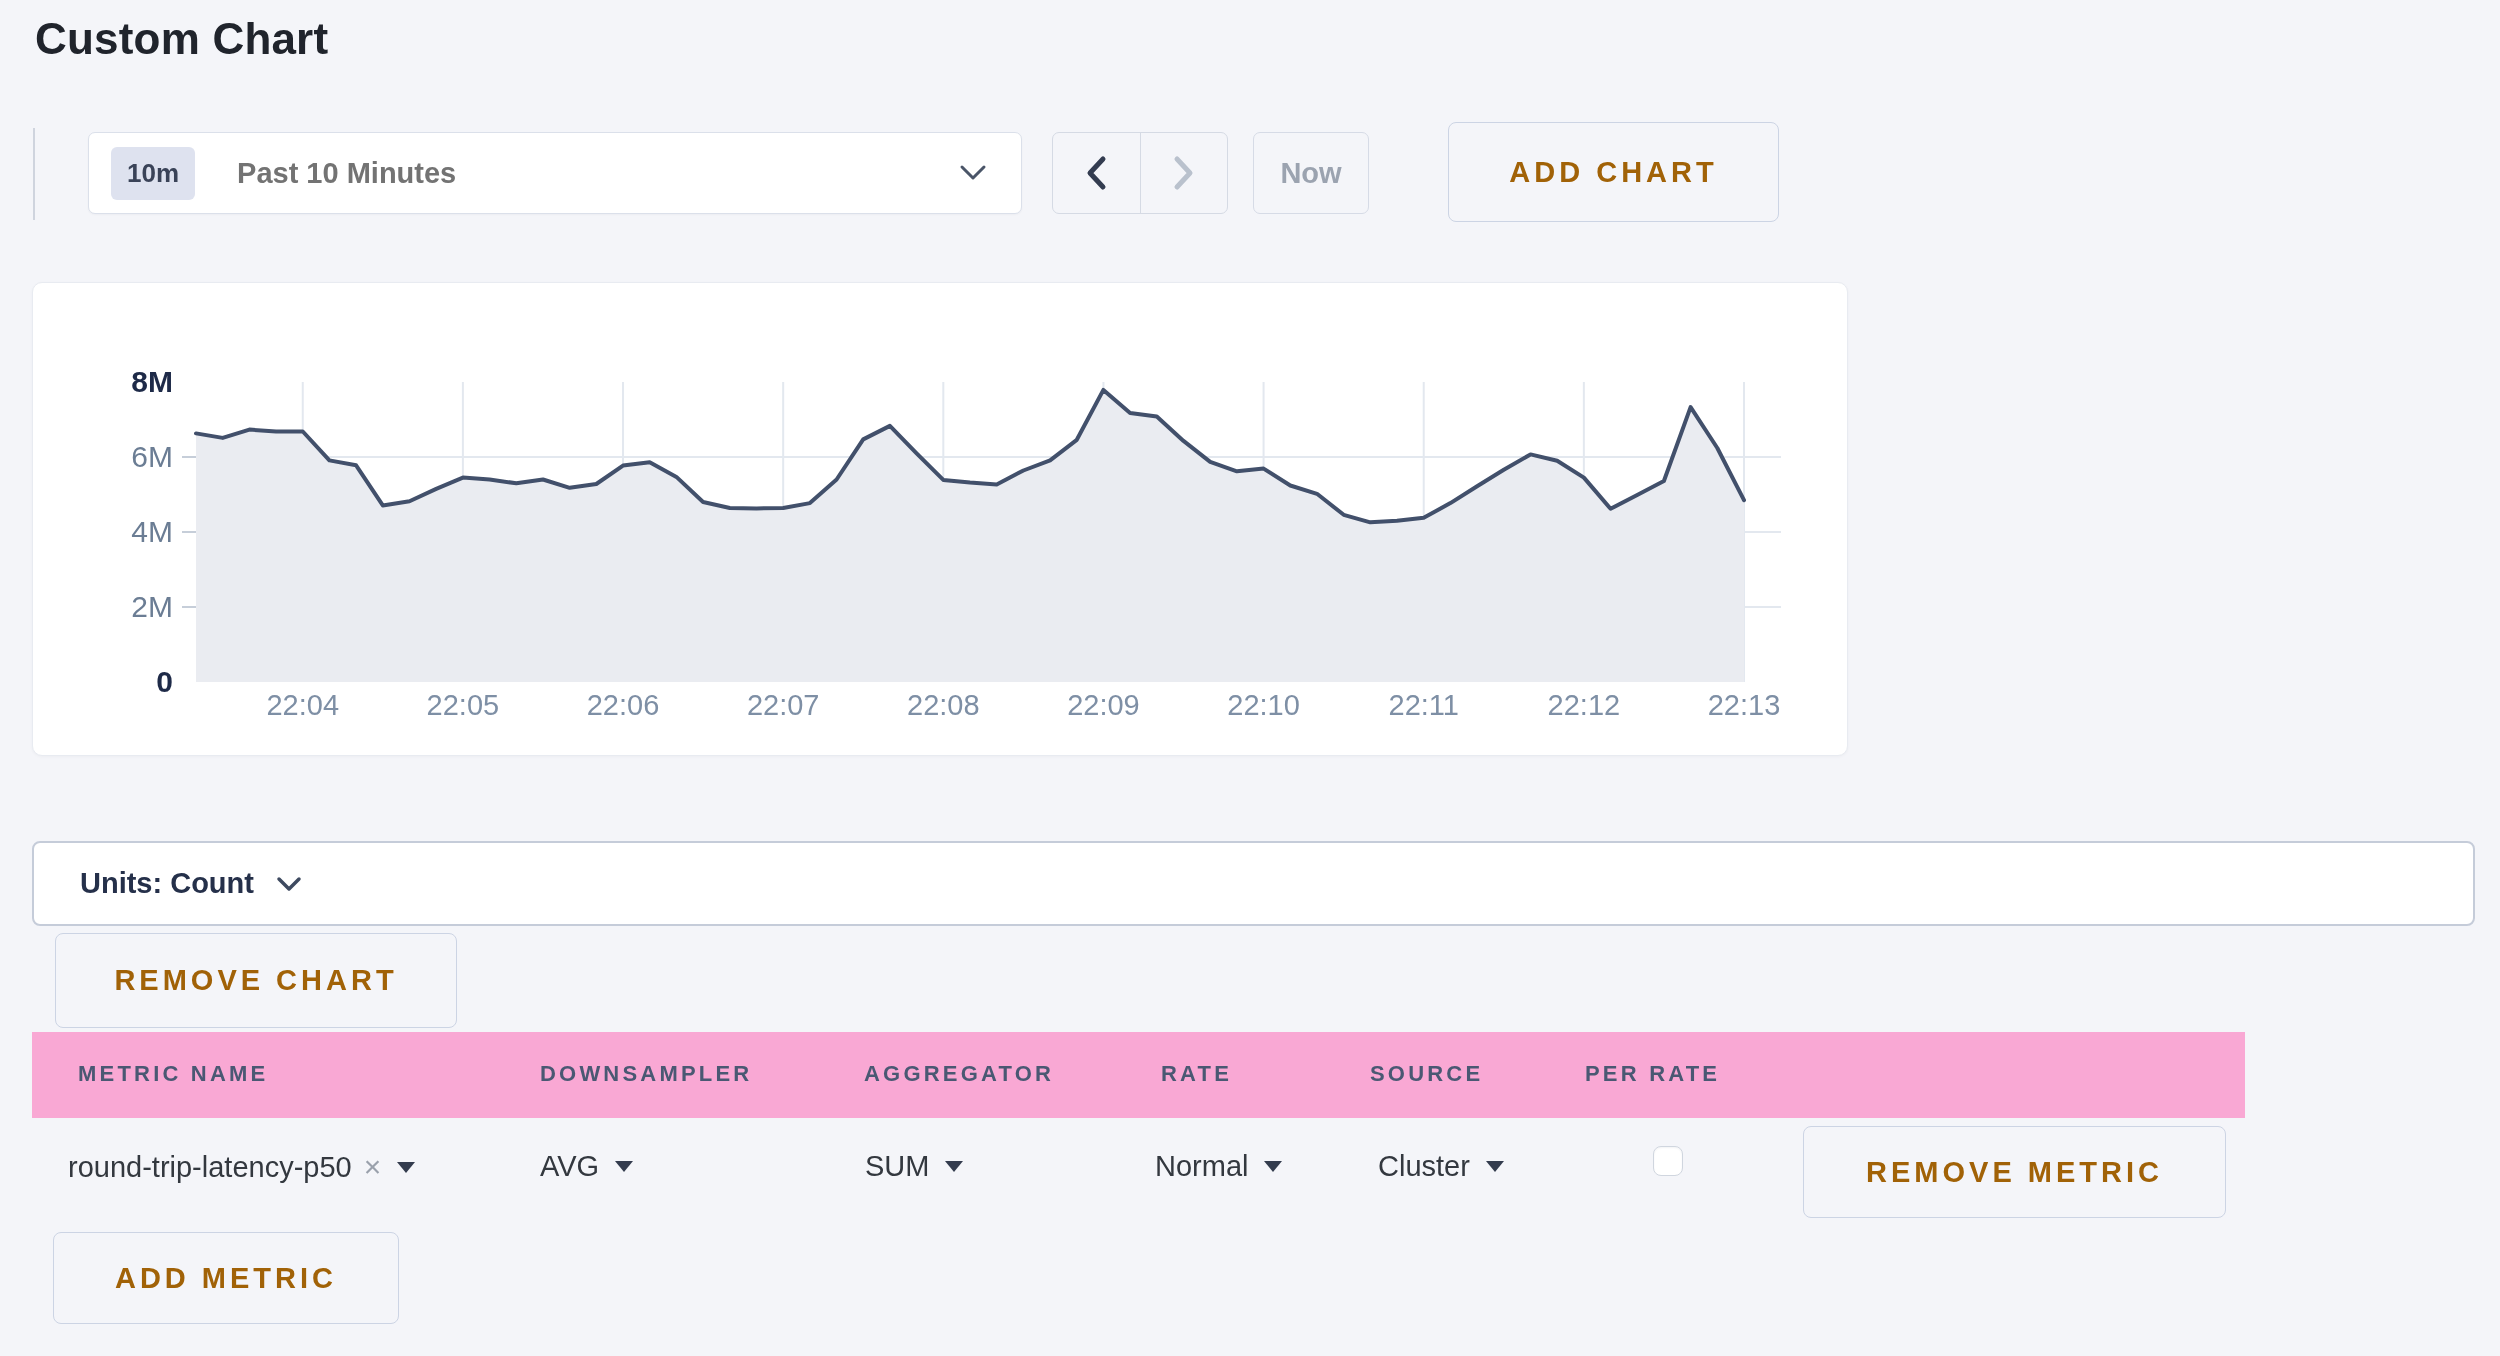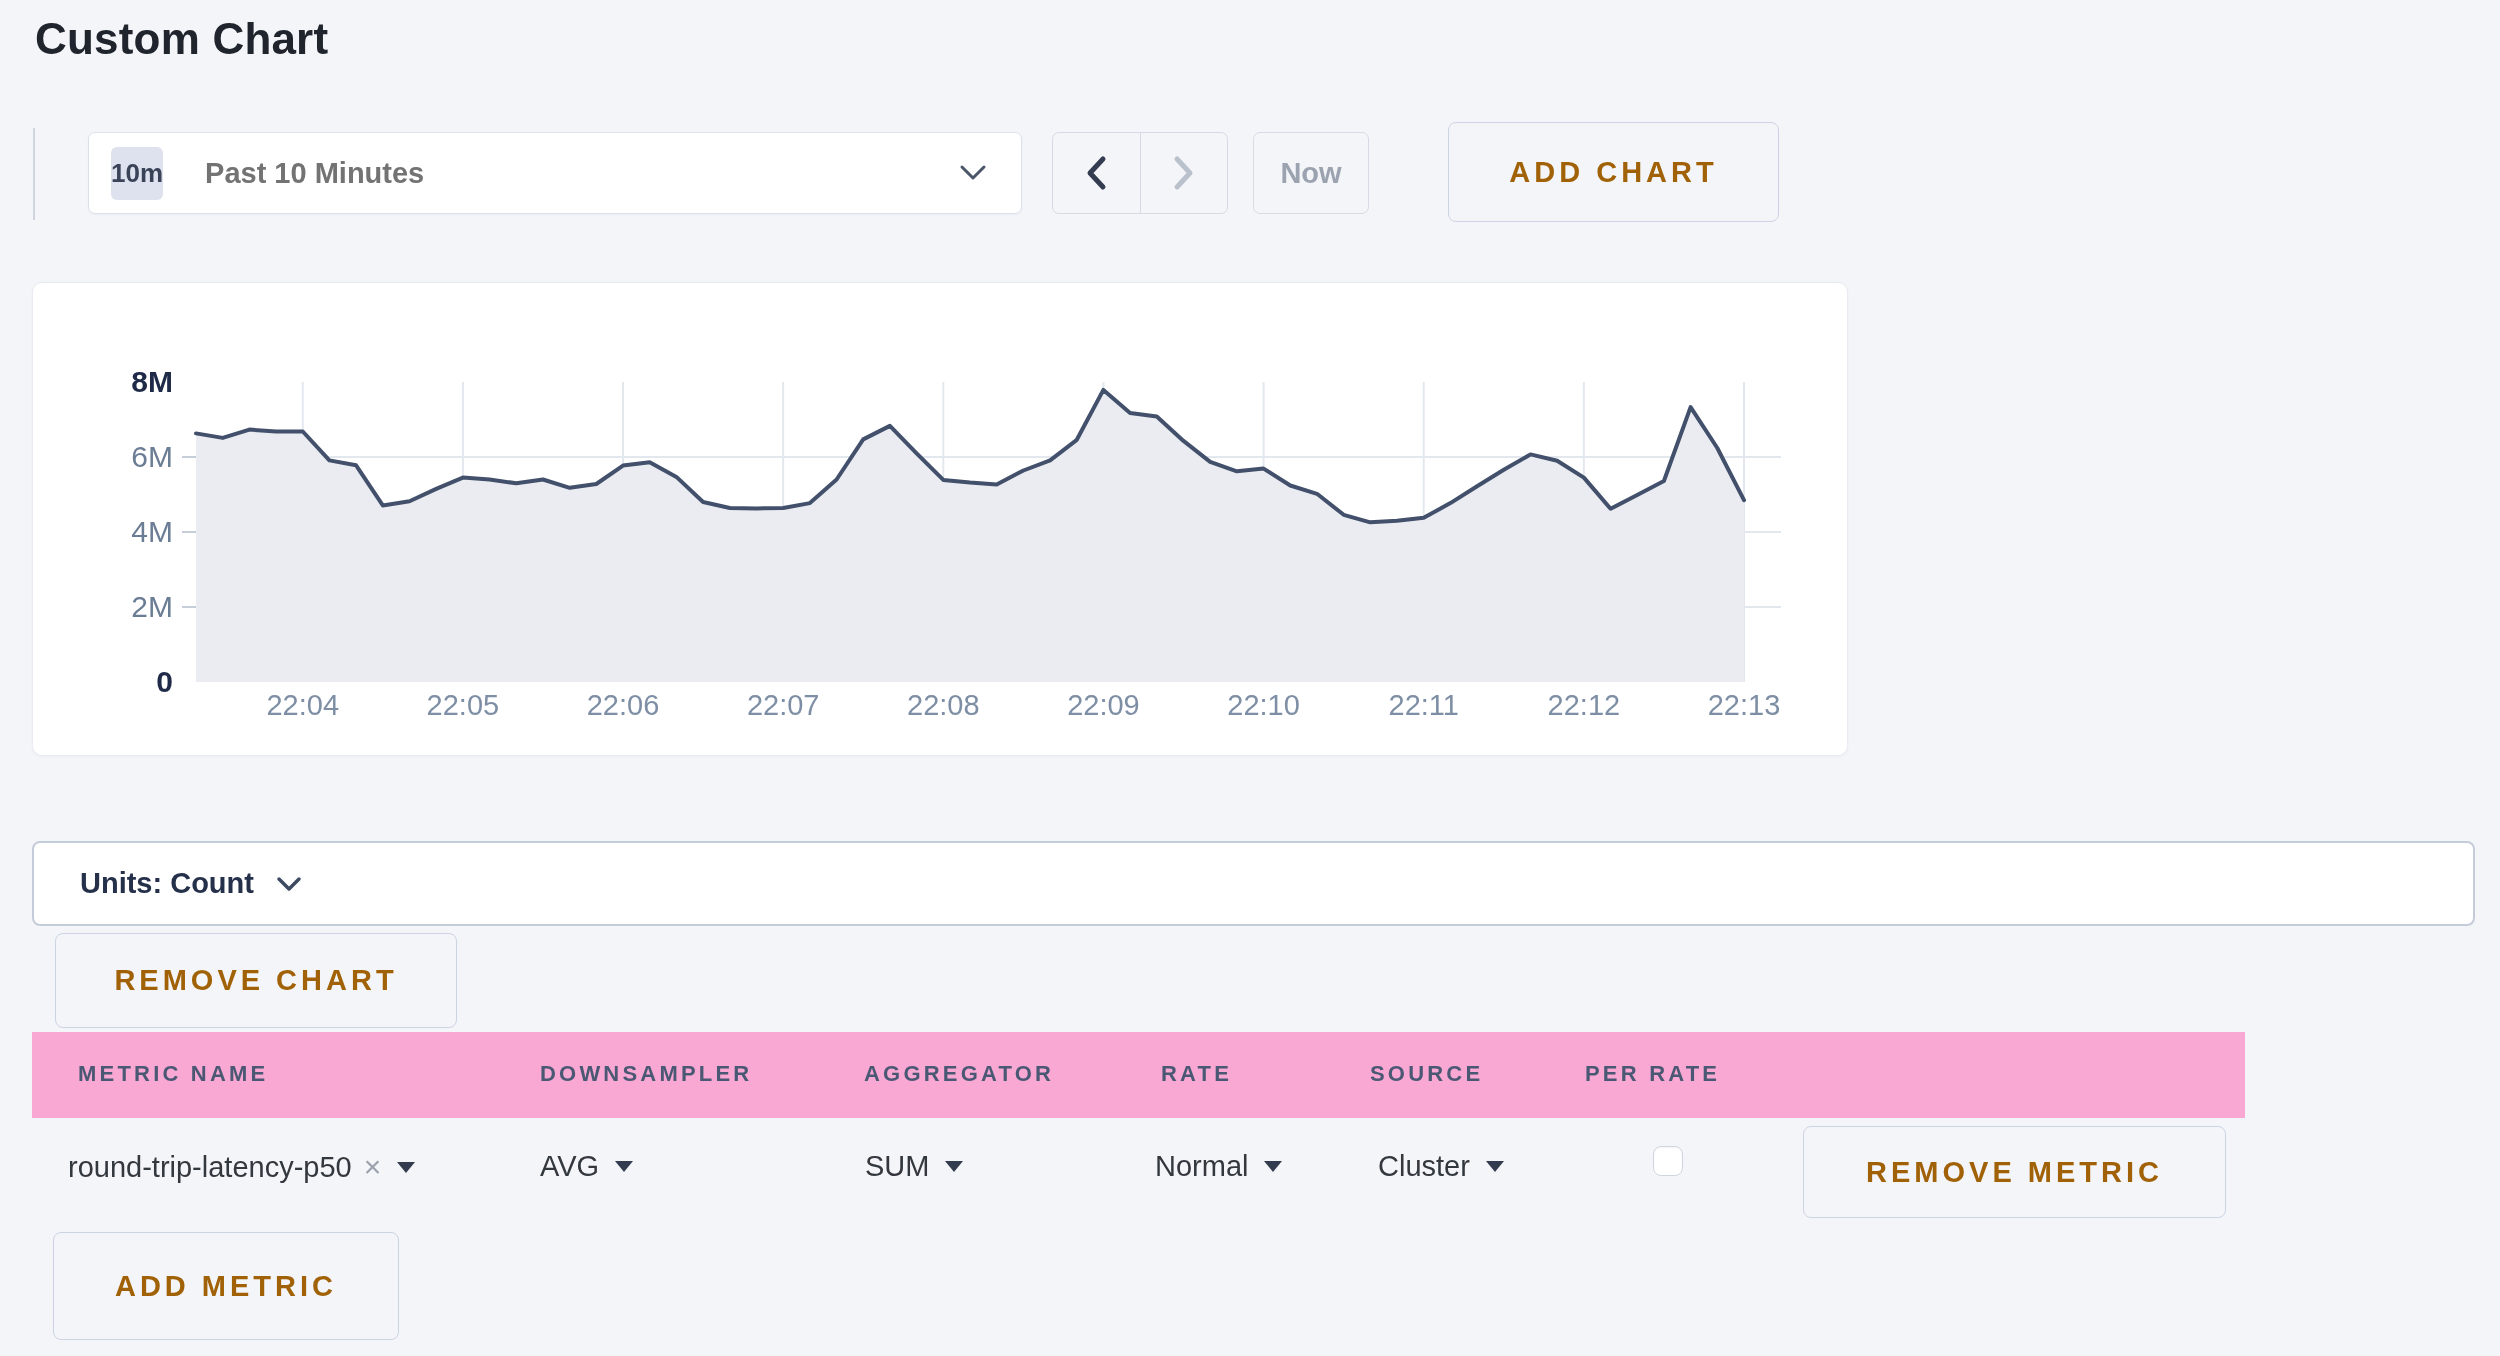--- a/index.html
+++ b/index.html
@@ -26,21 +26,21 @@
   .time-dropdown {
     left:88px; top:132px; width:934px; height:82px;
     background:#ffffff; border:1px solid #dbe0ea; border-radius:7px;
     display:flex; align-items:center; cursor:pointer;
     box-shadow:0 1px 2px rgba(40,50,80,0.04);
   }
   .time-scale-badge {
     margin-left:22px;
     background:#dee2ef; color:#3a4358;
     font-size:26px; font-weight:700;
-    padding:11px 0; border-radius:6px;
+    padding:11px 16px; border-radius:6px;
   }
   .time-scale-label { margin-left:42px; font-size:29px; font-weight:700; color:#737373; }
   .time-dropdown .chev { margin-left:auto; margin-right:34px; color:#4a5568; display:flex; }
 
   .pager {
     left:1052px; top:132px; width:176px; height:82px;
     display:flex; border:1px solid #d5dae4; border-radius:7px; overflow:hidden;
   }
   .pager-btn {
     flex:1; display:flex; align-items:center; justify-content:center; cursor:pointer;
@@ -100,21 +100,21 @@
     border-top:11px solid #333c4e;
   }
   .chip-x { color:#9aa1ac; font-size:30px; margin-left:12px; cursor:pointer; }
   .checkbox {
     position:absolute; left:1653px; top:20px;
     width:30px; height:30px; background:#ffffff;
     border:1px solid #d0d6df; border-radius:8px; cursor:pointer;
     box-shadow:inset 0 1px 2px rgba(40,50,80,0.06);
   }
   .remove-metric-btn { left:1803px; top:1126px; width:423px; height:92px; background:#f4f5f9; }
-  .add-metric-btn { left:53px; top:1232px; width:346px; height:108px; }
+  .add-metric-btn { left:53px; top:1232px; width:346px; height:92px; }
 </style>
 </head>
 <body>
 
 <h1 class="abs page-title">Custom Chart</h1>
 
 <div class="abs accent-line"></div>
 
 <div class="abs time-dropdown">
   <span class="time-scale-badge">10m</span>

